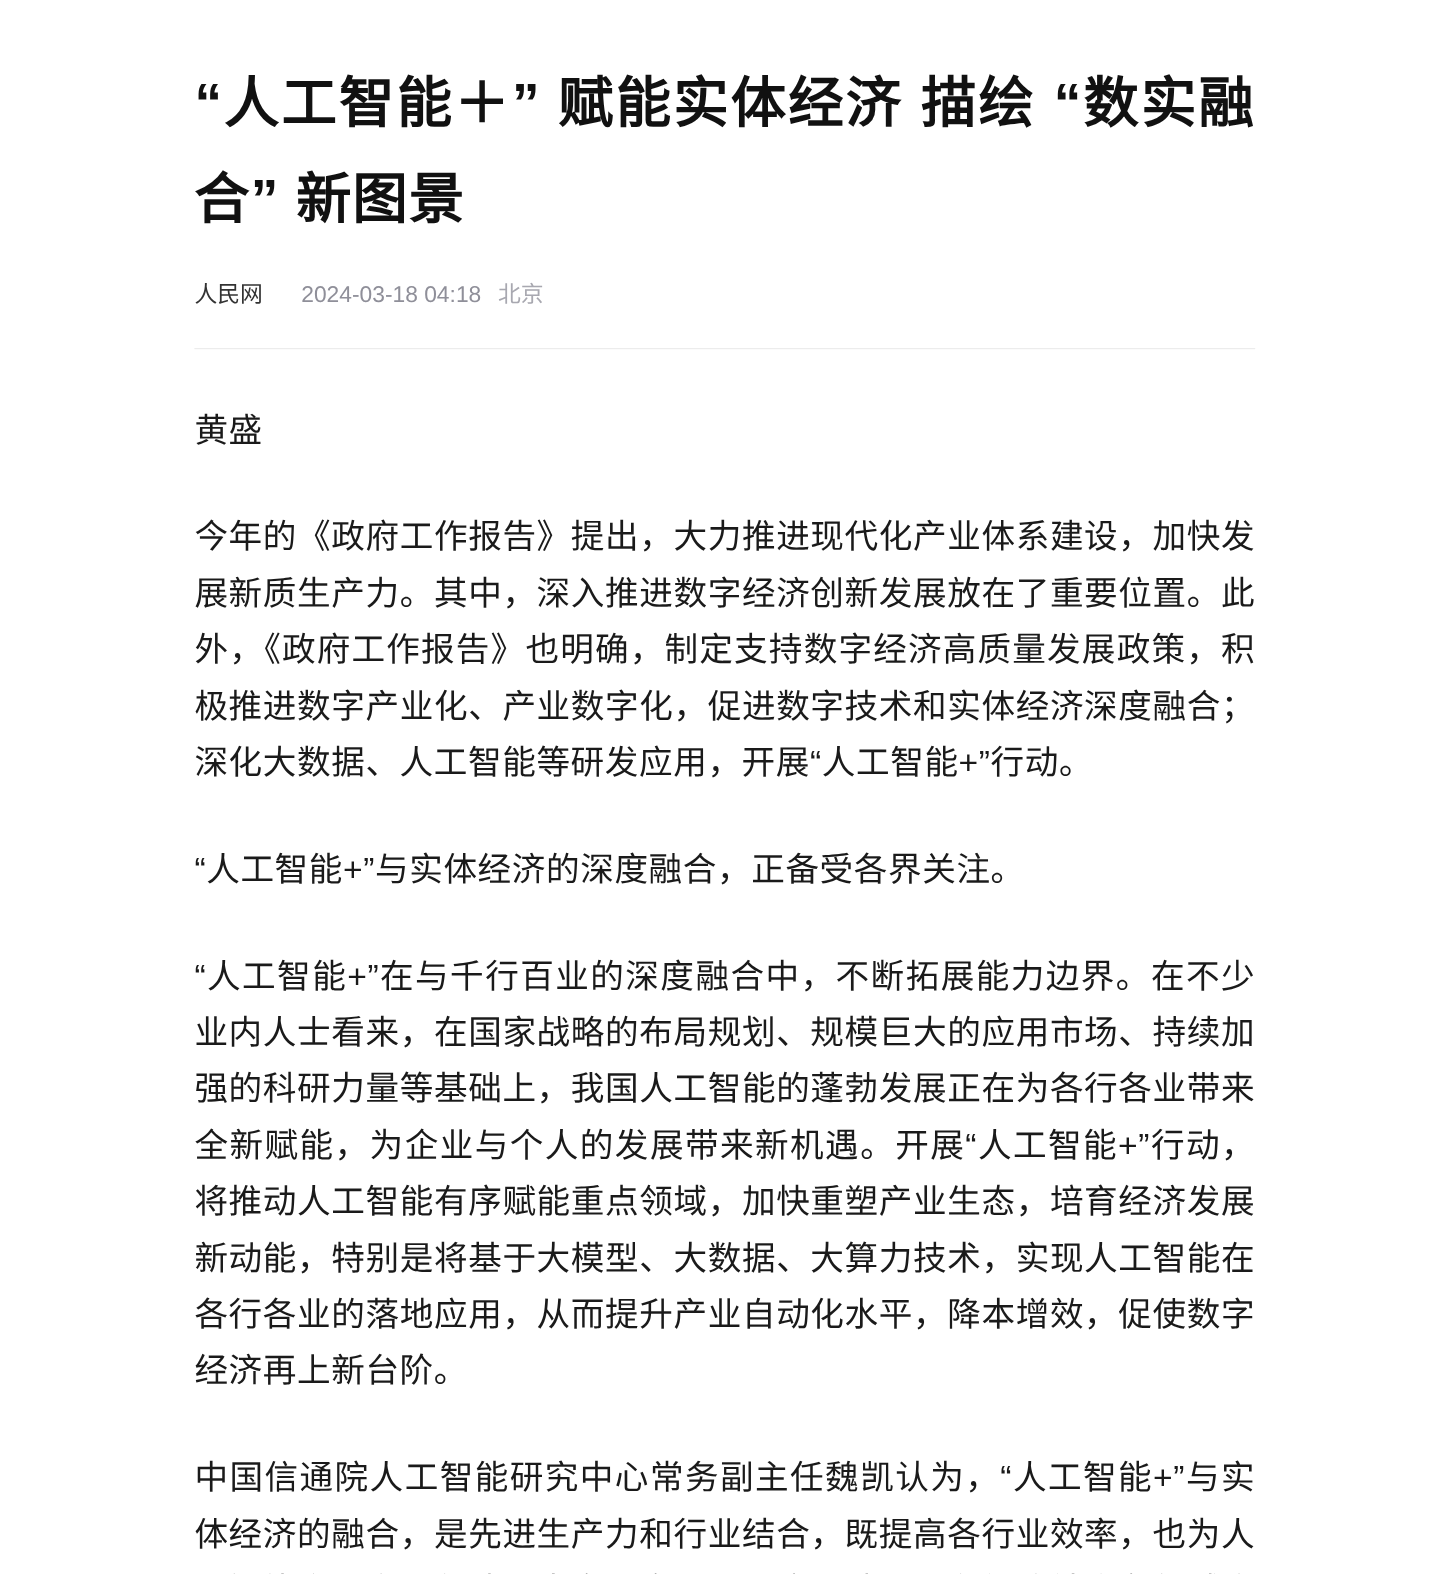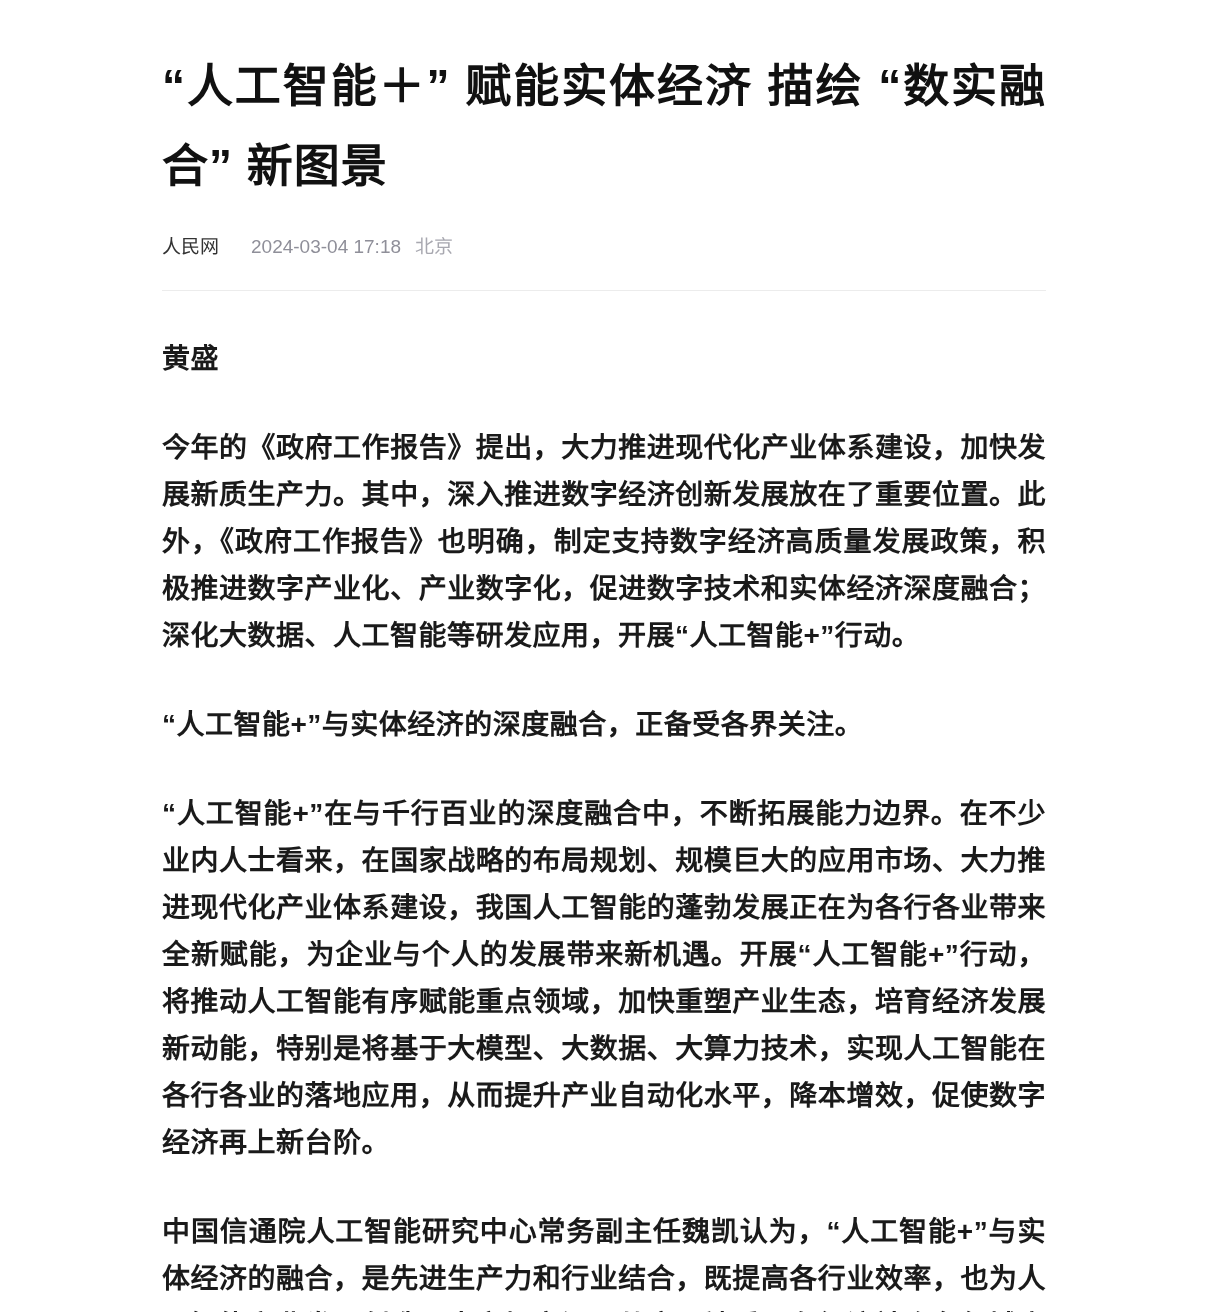--- a/index.html
+++ b/index.html
@@ -53,42 +53,41 @@
   .article-body {
     margin-top: 44px;
     color: var(--body-text, #1a1a1a);
     font-size: 28px;
     line-height: 47px;
     text-align: justify;
     letter-spacing: 0.5px;
   }
   .article-body p {
     margin-bottom: 42px;
-    font-weight: bold;
   }
   .article-body p:last-child {
     margin-bottom: 0;
   }
 </style>
 </head>
 <body>
 
 <div class="page">
 
   <h1 class="article-title">“人工智能＋” 赋能实体经济 描绘 “数实融合” 新图景</h1>
 
   <div class="meta-row">
     <span class="meta-source">人民网</span>
-    <span class="meta-datetime">2024-03-04 17:18</span>
+    <span class="meta-datetime">2024-03-18 04:18</span>
     <span class="meta-location">北京</span>
   </div>
 
   <hr class="divider">
 
   <div class="article-body">
     <p>黄盛</p>
     <p>今年的《政府工作报告》提出，大力推进现代化产业体系建设，加快发展新质生产力。其中，深入推进数字经济创新发展放在了重要位置。此外，《政府工作报告》也明确，制定支持数字经济高质量发展政策，积极推进数字产业化、产业数字化，促进数字技术和实体经济深度融合；深化大数据、人工智能等研发应用，开展“人工智能+”行动。</p>
     <p>“人工智能+”与实体经济的深度融合，正备受各界关注。</p>
-    <p>“人工智能+”在与千行百业的深度融合中，不断拓展能力边界。在不少业内人士看来，在国家战略的布局规划、规模巨大的应用市场、大力推进现代化产业体系建设，我国人工智能的蓬勃发展正在为各行各业带来全新赋能，为企业与个人的发展带来新机遇。开展“人工智能+”行动，将推动人工智能有序赋能重点领域，加快重塑产业生态，培育经济发展新动能，特别是将基于大模型、大数据、大算力技术，实现人工智能在各行各业的落地应用，从而提升产业自动化水平，降本增效，促使数字经济再上新台阶。</p>
+    <p>“人工智能+”在与千行百业的深度融合中，不断拓展能力边界。在不少业内人士看来，在国家战略的布局规划、规模巨大的应用市场、持续加强的科研力量等基础上，我国人工智能的蓬勃发展正在为各行各业带来全新赋能，为企业与个人的发展带来新机遇。开展“人工智能+”行动，将推动人工智能有序赋能重点领域，加快重塑产业生态，培育经济发展新动能，特别是将基于大模型、大数据、大算力技术，实现人工智能在各行各业的落地应用，从而提升产业自动化水平，降本增效，促使数字经济再上新台阶。</p>
     <p>中国信通院人工智能研究中心常务副主任魏凯认为，“人工智能+”与实体经济的融合，是先进生产力和行业结合，既提高各行业效率，也为人工智能产业发展创造巨大市场空间。从应用端看，在经济社会各领域广泛应用人工智能，可以给生产力带来飞跃，是以新型工业化推进中国式现代化的内在需求；从供给侧看，我国人工智能技术创新活跃，产业体系完备，具备支撑全行业应用人工智能的良好基础。</p>
   </div>
 
 </div>
 
 </body></html>

